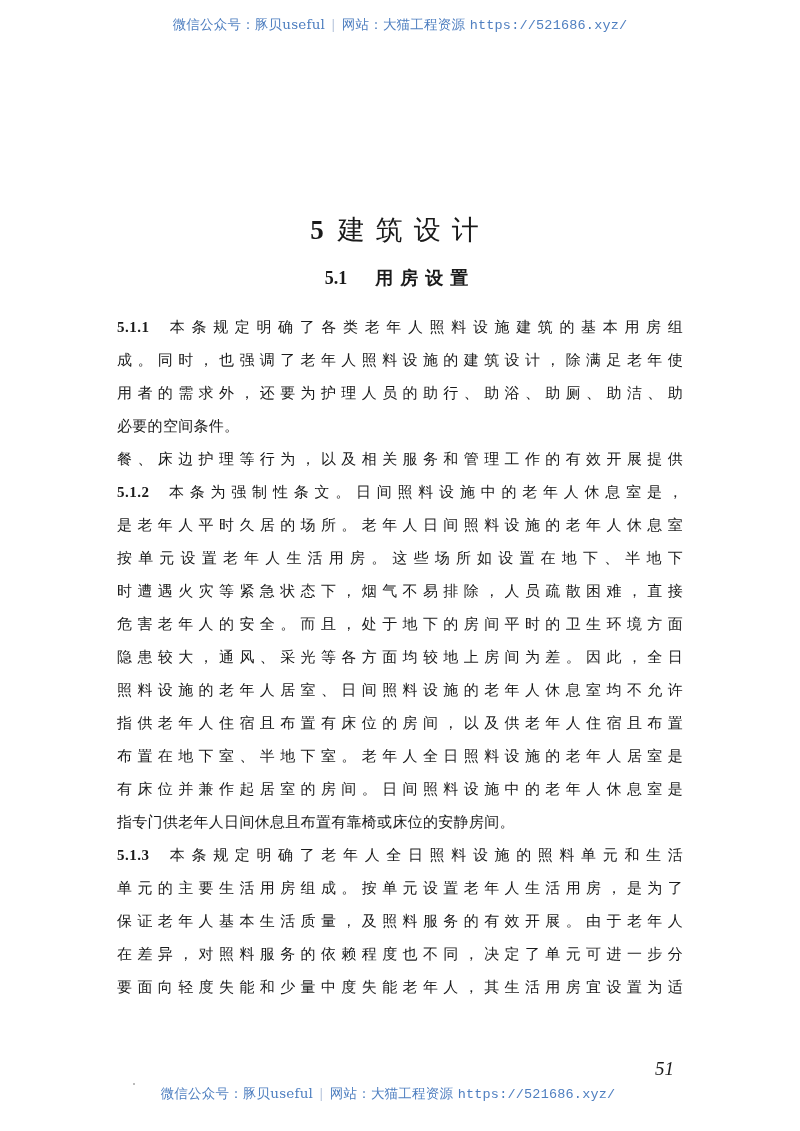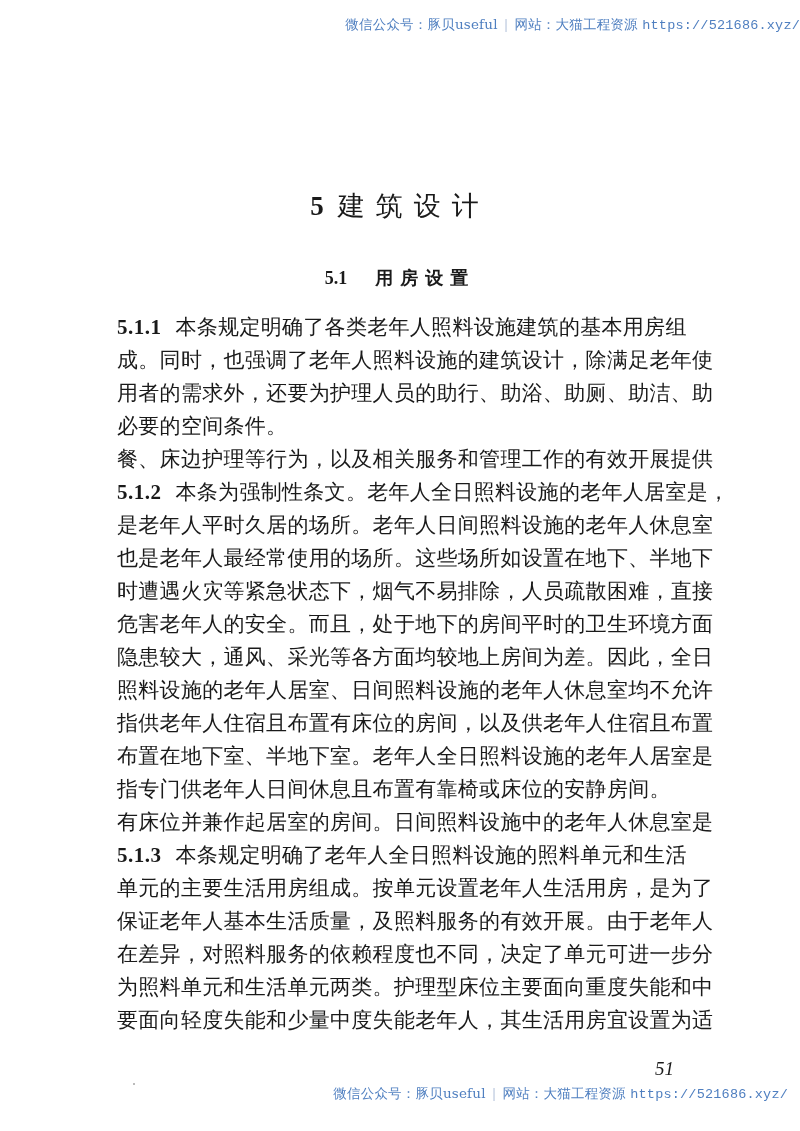--- a/index.html
+++ b/index.html
@@ -1,27 +1,27 @@
 <!DOCTYPE html>
 <html><head>
 <meta charset="utf-8">
 <style>
   html, body { margin: 0; padding: 0; background: #ffffff; }
   body { width: 800px; height: 1131px; position: relative; overflow: hidden; font-family: "DejaVu Serif", "Liberation Serif", serif; color: #1a1a1a; }
-  .watermark { position: absolute; left: 0; width: 800px; text-align: right; font-size: 13.5px; color: #4f7fc0; font-family: "DejaVu Serif", serif; letter-spacing: 0.2px; white-space: nowrap; }
+  .watermark { position: absolute; left: 0; width: 800px; text-align: center; font-size: 13.5px; color: #4f7fc0; font-family: "DejaVu Serif", serif; letter-spacing: 0.2px; white-space: nowrap; }
   .watermark .mono { font-family: "Liberation Mono", "DejaVu Sans Mono", monospace; }
   .watermark .sep { color: #b8c6dc; margin: 0 6px; }
   #wm-top { top: 16px; }
   #wm-bottom { top: 1085px; left: -12px; }
-  .chapter-title { position: absolute; top: 188px; left: 0; width: 800px; text-align: center; font-size: 27px; letter-spacing: 11px; }
+  .chapter-title { position: absolute; top: 212px; left: 0; width: 800px; text-align: center; font-size: 27px; letter-spacing: 11px; }
   .chapter-title .num { font-family: "Liberation Serif", serif; font-weight: bold; margin-right: 14px; letter-spacing: 0; }
   .section-title { position: absolute; top: 266px; left: 0; width: 800px; text-align: center; font-size: 18px; font-weight: bold; letter-spacing: 7px; }
   .section-title .num { font-family: "Liberation Serif", serif; letter-spacing: 0; margin-right: 28px; }
   .body-text { position: absolute; top: 311px; left: 117px; width: 566px; }
-  .line { height: 33px; line-height: 33px; font-size: 21px; white-space: nowrap; text-align: justify; text-align-last: justify; letter-spacing: 0.3px; }
+  .line { height: 33px; line-height: 33px; font-size: 15px; white-space: nowrap; text-align: justify; text-align-last: justify; letter-spacing: 0.3px; }
   .line.last { text-align-last: left; }
   .clause-num { font-family: "Liberation Serif", serif; font-weight: bold; margin-right: 14px; letter-spacing: 0.5px; }
   .page-number { position: absolute; top: 1058px; left: 655px; font-size: 19px; font-style: italic; font-family: "Liberation Serif", serif; }
   .dot { position: absolute; top: 1083px; left: 133px; width: 2px; height: 2px; background: #bbb; }
 </style>
 </head>
 <body>
 
 <div class="watermark" id="wm-top">
   <span>微信公众号：豚贝useful</span><span class="sep">|</span><span>网站：大猫工程资源</span> <span class="mono">https://521686.xyz/</span>
@@ -36,37 +36,36 @@
 </div>
 
 <div class="body-text">
 
   <div class="line"><span class="clause-num">5.1.1</span><span>本条规定明确了各类老年人照料设施建筑的基本用房组</span></div>
   <div class="line">成。同时，也强调了老年人照料设施的建筑设计，除满足老年使</div>
   <div class="line">用者的需求外，还要为护理人员的助行、助浴、助厕、助洁、助</div>
   <div class="line last">必要的空间条件。</div>
   <div class="line">餐、床边护理等行为，以及相关服务和管理工作的有效开展提供</div>
 
-  <div class="line"><span class="clause-num">5.1.2</span><span>本条为强制性条文。老年人全日照料设施的老年人居室是，</span></div>
+  <div class="line"><span class="clause-num">5.1.2</span><span>本条为强制性条文。日间照料设施中的老年人休息室是，</span></div>
   <div class="line">是老年人平时久居的场所。老年人日间照料设施的老年人休息室</div>
-  <div class="line">也是老年人最经常使用的场所。这些场所如设置在地下、半地下</div>
+  <div class="line">按单元设置老年人生活用房。这些场所如设置在地下、半地下</div>
   <div class="line">时遭遇火灾等紧急状态下，烟气不易排除，人员疏散困难，直接</div>
   <div class="line">危害老年人的安全。而且，处于地下的房间平时的卫生环境方面</div>
   <div class="line">隐患较大，通风、采光等各方面均较地上房间为差。因此，全日</div>
   <div class="line">照料设施的老年人居室、日间照料设施的老年人休息室均不允许</div>
   <div class="line">指供老年人住宿且布置有床位的房间，以及供老年人住宿且布置</div>
   <div class="line">布置在地下室、半地下室。老年人全日照料设施的老年人居室是</div>
+  <div class="line">有床位并兼作起居室的房间。日间照料设施中的老年人休息室是</div>
   <div class="line last">指专门供老年人日间休息且布置有靠椅或床位的安静房间。</div>
-  <div class="line">有床位并兼作起居室的房间。日间照料设施中的老年人休息室是</div>
 
   <div class="line"><span class="clause-num">5.1.3</span><span>本条规定明确了老年人全日照料设施的照料单元和生活</span></div>
   <div class="line">单元的主要生活用房组成。按单元设置老年人生活用房，是为了</div>
   <div class="line">保证老年人基本生活质量，及照料服务的有效开展。由于老年人</div>
   <div class="line">在差异，对照料服务的依赖程度也不同，决定了单元可进一步分</div>
-  <div class="line">为照料单元和生活单元两类。护理型床位主要面向重度失能和中</div>
   <div class="line">要面向轻度失能和少量中度失能老年人，其生活用房宜设置为适</div>
 </div>
 
 <div class="page-number">51</div>
 
 <div class="dot"></div>
 
 <div class="watermark" id="wm-bottom">
   <span>微信公众号：豚贝useful</span><span class="sep">|</span><span>网站：大猫工程资源</span> <span class="mono">https://521686.xyz/</span>
 </div>

